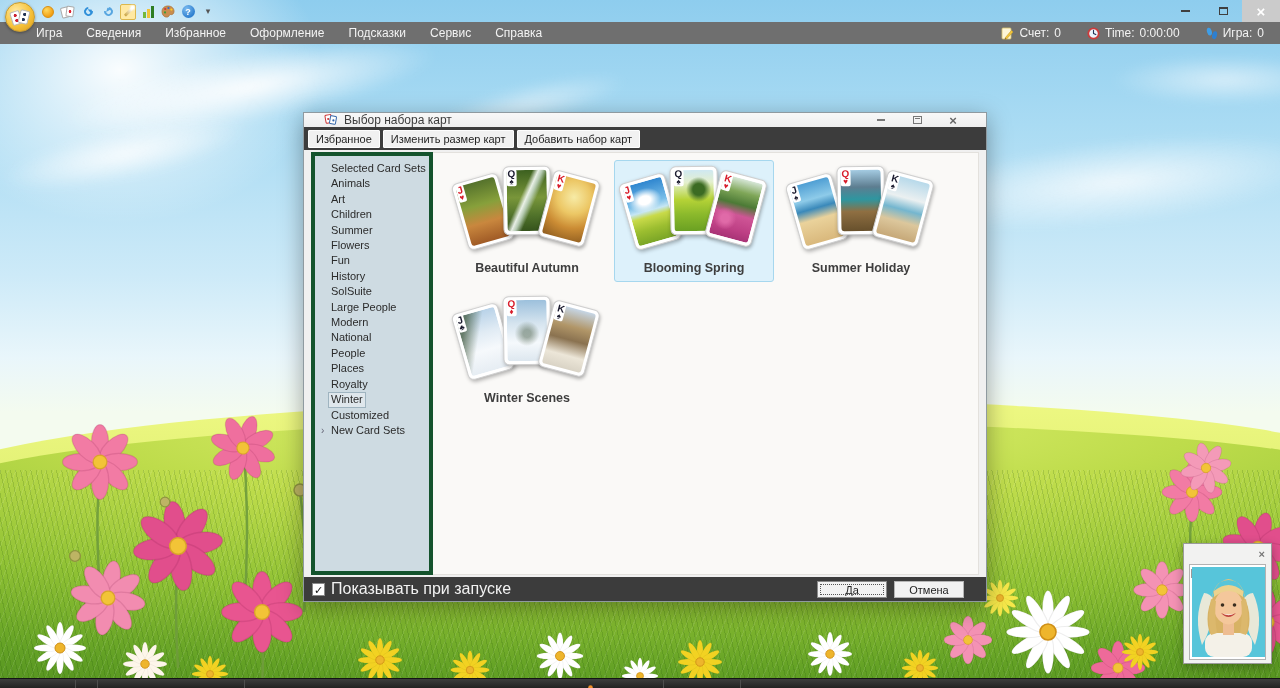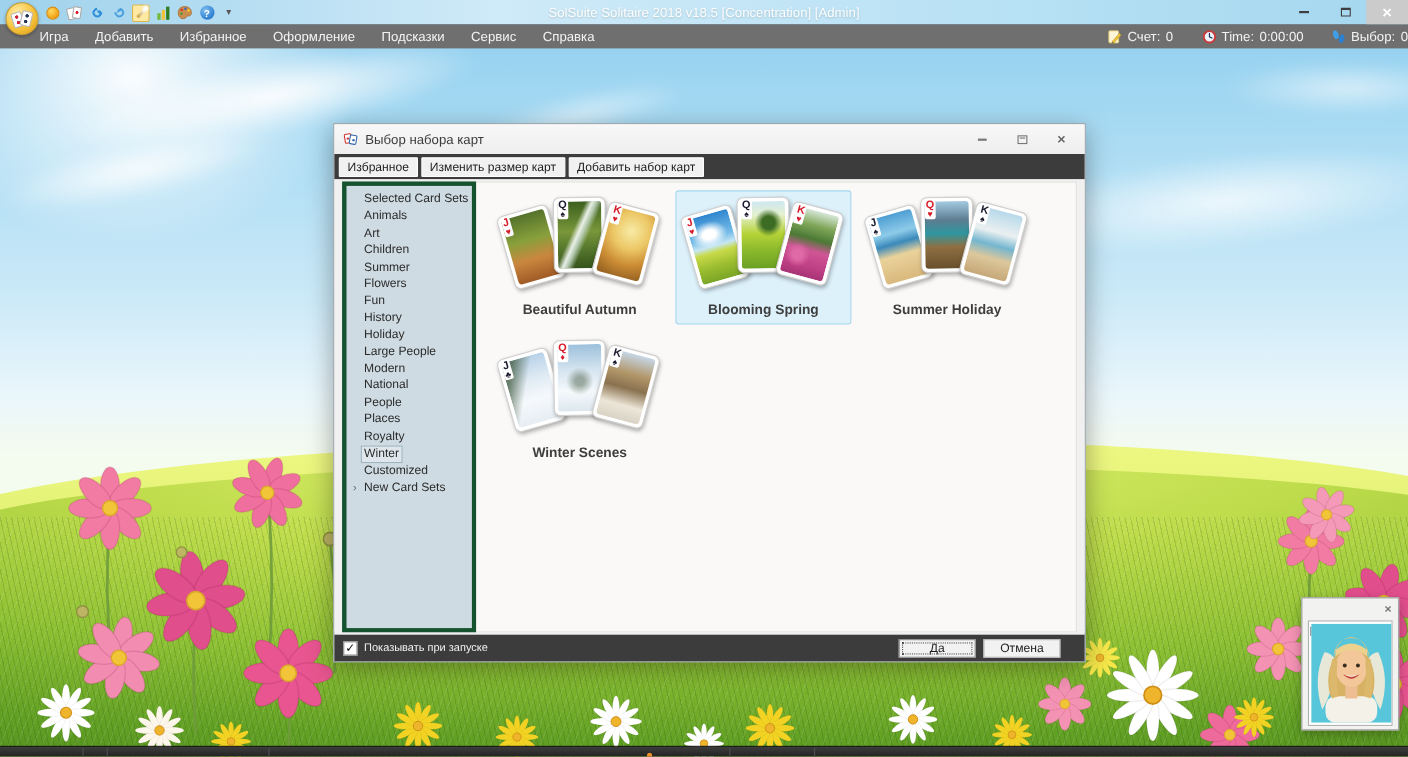--- a/index.html
+++ b/index.html
@@ -56,27 +56,27 @@
   .wc{width:38px;height:22px;display:flex;align-items:center;justify-content:center;}
   .wc-min i{display:block;width:9px;height:2px;background:#3f3f3f;}
   .wc-max i{display:block;width:9px;height:8px;border:1.5px solid #3f3f3f;border-top-width:2.5px;background:transparent;}
   .wc-close{background:#cbcbcb;}
   .wc-close span{color:#fff;font-size:15px;line-height:15px;font-weight:bold;}
 
   
   .menubar{position:absolute;left:0;top:22px;width:1280px;height:22px;background:#6f6f6f;display:flex;align-items:center;}
   .menus{display:flex;padding-left:24px;}
   .menu-item{color:#f3f3f3;font-size:12px;padding:0 12px;line-height:22px;cursor:default;}
-  .statusbar{margin-left:auto;display:flex;align-items:center;gap:26px;color:#f3f3f3;font-size:12px;}
+  .statusbar{margin-left:auto;display:flex;align-items:center;gap:26px;padding-right:16px;color:#f3f3f3;font-size:12px;}
   .stat{display:flex;align-items:center;gap:5px;}
   .stat svg{display:block;}
 
   
   .dialog{position:absolute;left:303px;top:112px;width:684px;height:490px;background:#f0f0f0;border:1px solid #8f9aa0;box-shadow:0 6px 22px rgba(0,0,0,.35);display:flex;flex-direction:column;}
-  .dlg-titlebar{height:27px;background:linear-gradient(#f8f8f8,#eeeeee);display:flex;align-items:center;padding:0 8px;flex:0 0 auto;}
+  .dlg-titlebar{height:14px;background:linear-gradient(#f8f8f8,#eeeeee);display:flex;align-items:center;padding:0 20px;flex:0 0 auto;}
   .dlg-title{font-size:12px;color:#3c3c3c;margin-left:6px;}
   .dlg-controls{margin-left:auto;display:flex;gap:22px;align-items:center;padding-right:6px;}
   .dg{color:#666;display:flex;align-items:center;justify-content:center;width:14px;height:14px;}
   .dg-min i{display:block;width:8px;height:2px;border:1px solid #777;background:transparent;}
   .dg-max i{display:block;width:9px;height:8px;border:1px solid #777;position:relative;}
   .dg-max i::after{content:"";position:absolute;left:1px;top:1px;right:1px;height:1px;background:#777;}
   .dg-close span{font-size:13px;line-height:13px;color:#666;font-weight:bold;}
   .dlg-toolbar{height:23px;background:#3c3c3c;display:flex;align-items:center;gap:3px;padding:0 4px;flex:0 0 auto;}
   .tb-btn{height:18px;background:#f1f1f1;border:1px solid #fdfdfd;color:#1f1f1f;font-size:11px;padding:0 7px;line-height:16px;border-radius:1px;}
   .dlg-main{flex:1 1 auto;display:flex;padding:2px 7px 0 7px;overflow:hidden;background:#f0f0f0;}
@@ -109,21 +109,21 @@
   [data-photo="spring-garden"]{background:radial-gradient(circle at 30% 70%,#e06aa8 8%,rgba(224,106,168,0) 22%),linear-gradient(180deg,#d8e8da,#7fa658 22%,#4c7a36 42%,#cf5596 60%,#bd3f84 85%,#a83376);}
   [data-photo="summer-beach"]{background:linear-gradient(180deg,#4f9fd4,#8ecbe9 28%,#3a89ba 44%,#ead29b 62%,#d9b87c);}
   [data-photo="summer-coast"]{background:linear-gradient(180deg,#a4cbe2,#5d7d90 28%,#2e96a0 48%,#8f6f42 68%,#67502c);}
   [data-photo="summer-village"]{background:linear-gradient(180deg,#b7d9ea,#ebf0f1 32%,#74b6cf 52%,#dcc79c 72%,#c6a878);}
   [data-photo="winter-bench"]{background:linear-gradient(115deg,rgba(64,88,60,.75) 16%,rgba(64,88,60,0) 42%),linear-gradient(180deg,#b8d2e8,#e0ebf4 35%,#f6f9fc 65%,#e6edf3);}
   [data-photo="winter-firs"]{background:radial-gradient(circle at 50% 55%,rgba(90,110,90,.55) 10%,rgba(90,110,90,0) 32%),linear-gradient(180deg,#9cc0dc,#d5e4ef 38%,#f5f9fc 70%,#dde7ef);}
   [data-photo="winter-street"]{background:linear-gradient(180deg,#c6d6e6,#b19668 30%,#8a7250 52%,#ece6d8 78%,#d9d3c5);}
 
   .dlg-footer{height:24px;background:#3c3c3c;display:flex;align-items:center;padding:0 8px;flex:0 0 auto;margin-top:2px;}
   .chk{width:13px;height:13px;background:#fff;border:1px solid #8a8a8a;color:#111;font-size:11px;line-height:12px;text-align:center;margin-right:6px;}
-  .chk-label{color:#f2f2f2;font-size:10px;}
+  .chk-label{color:#f2f2f2;font-size:16px;}
   .foot-btns{margin-left:auto;display:flex;gap:7px;padding-right:14px;}
   .btn{width:70px;height:17px;background:#f2f2f2;border:1px solid #b5b5b5;color:#1f1f1f;font-size:11px;line-height:15px;text-align:center;}
   .btn-default{outline:1px dotted #555;outline-offset:-4px;border-color:#8a8a8a;margin-left:28px;}
 
   
   .player-win{position:absolute;left:1183px;top:543px;width:89px;height:121px;background:#f2f2f1;border:1px solid #9b9b9b;box-shadow:0 3px 10px rgba(0,0,0,.3);}
   .pw-titlebar{height:20px;display:flex;align-items:center;padding:0 6px;}
   .pw-title{color:#9a9a9a;font-size:12px;margin-top:40px;}
   .pw-close{margin-left:auto;color:#777;font-size:11px;font-weight:bold;}
   .pw-photo{margin:0 5px;border:1px solid #b2b2b2;background:#fff;padding:2px;}
@@ -222,23 +222,20 @@
     <use href="#daisy" color="#f2d222" transform="translate(470,670) scale(.75)"></use>
     <use href="#daisy" color="#ffffff" transform="translate(560,656) scale(.9)"></use>
     <use href="#daisy" color="#f2d222" transform="translate(700,662) scale(.85)"></use>
     <use href="#daisy" color="#ffffff" transform="translate(830,654) scale(.85)"></use>
     <use href="#daisy" color="#f2d222" transform="translate(920,668) scale(.7)"></use>
     <use href="#daisy" color="#f2d222" transform="translate(1140,652) scale(.7)"></use>
     <use href="#daisy" color="#ffffff" transform="translate(640,676) scale(.7)"></use>
     <use href="#daisy" color="#f2d222" transform="translate(210,674) scale(.7)"></use>
   </svg>
 
-  <div class="titlebar">
-    <div class="win-title">SolSuite Solitaire 2018 v18.5  [Concentration]  [Admin]</div>
-  </div>
   <div class="app-logo">
     <div class="mini-card mc1"></div>
     <div class="mini-card mc2"></div>
   </div>
   <div class="qat">
     <span class="qbtn">
         <span class="i-new"></span>
       </span>
     <span class="qbtn">
         <span class="deck-wrap">
@@ -286,21 +283,21 @@
         <i></i>
       </div>
     <div class="wc wc-close">
         <span>×</span>
       </div>
   </div>
 
   <div class="menubar">
     <div class="menus">
       <span class="menu-item">Игра</span>
-      <span class="menu-item">Добавить</span>
+      <span class="menu-item">Сведения</span>
       <span class="menu-item">Избранное</span>
       <span class="menu-item">Оформление</span>
       <span class="menu-item">Подсказки</span>
       <span class="menu-item">Сервис</span>
       <span class="menu-item">Справка</span>
     </div>
     <div class="statusbar">
       <span class="stat">
         <svg width="13" height="13" viewBox="0 0 13 13">
             <rect x="1" y="1" width="9" height="11" rx="1" fill="#fdf6d8" stroke="#d8c26a" stroke-width=".8"></rect>
@@ -316,21 +313,21 @@
             <path d="M6.5,6.5 L6.5,3.4 M6.5,6.5 L8.8,7.6" stroke="#223355" stroke-width="1.1" stroke-linecap="round"></path>
           </svg>
         <span>Time:</span>
         <span>0:00:00</span>
       </span>
       <span class="stat">
         <svg width="12" height="13" viewBox="0 0 12 13">
             <ellipse cx="3.4" cy="4.6" rx="2.4" ry="4" fill="#3e9ee8" transform="rotate(-16 3.4 4.6)"></ellipse>
             <ellipse cx="8.6" cy="8.2" rx="2.4" ry="4" fill="#2d7fd0" transform="rotate(14 8.6 8.2)"></ellipse>
           </svg>
-        <span>Выбор:</span>
+        <span>Игра:</span>
         <span>0</span>
       </span>
     </div>
   </div>
 
   <div class="dialog">
     <div class="dlg-titlebar">
       <svg width="14" height="14" viewBox="0 0 14 14">
           <rect x="1.5" y="2" width="6" height="8" rx="1" fill="#fff" stroke="#c33" transform="rotate(-10 4 6)"></rect>
           <rect x="6" y="3" width="6" height="8" rx="1" fill="#fff" stroke="#36a" transform="rotate(10 9 7)"></rect>
@@ -358,21 +355,21 @@
     <div class="dlg-main">
       <div class="dlg-sidebar">
         <span class="sb-item"><span>Selected Card Sets</span></span>
         <span class="sb-item"><span>Animals</span></span>
         <span class="sb-item"><span>Art</span></span>
         <span class="sb-item"><span>Children</span></span>
         <span class="sb-item"><span>Summer</span></span>
         <span class="sb-item"><span>Flowers</span></span>
         <span class="sb-item"><span>Fun</span></span>
         <span class="sb-item"><span>History</span></span>
-        <span class="sb-item"><span>Holiday</span></span>
+        <span class="sb-item"><span>SolSuite</span></span>
         <span class="sb-item"><span>Large People</span></span>
         <span class="sb-item"><span>Modern</span></span>
         <span class="sb-item"><span>National</span></span>
         <span class="sb-item"><span>People</span></span>
         <span class="sb-item"><span>Places</span></span>
         <span class="sb-item"><span>Royalty</span></span>
         <span class="sb-item sel"><span>Winter</span></span>
         <span class="sb-item"><span>Customized</span></span>
         <span class="sb-item"><span class="sb-arrow">›</span><span>New Card Sets</span></span>
       </div>

